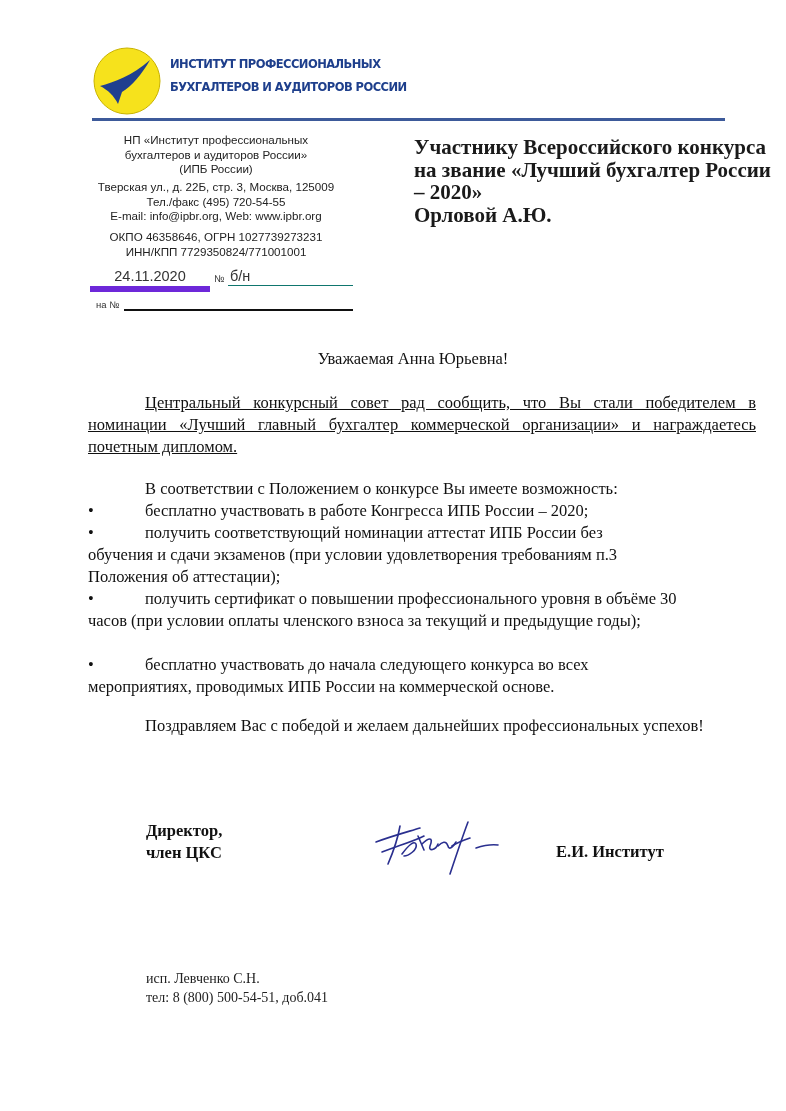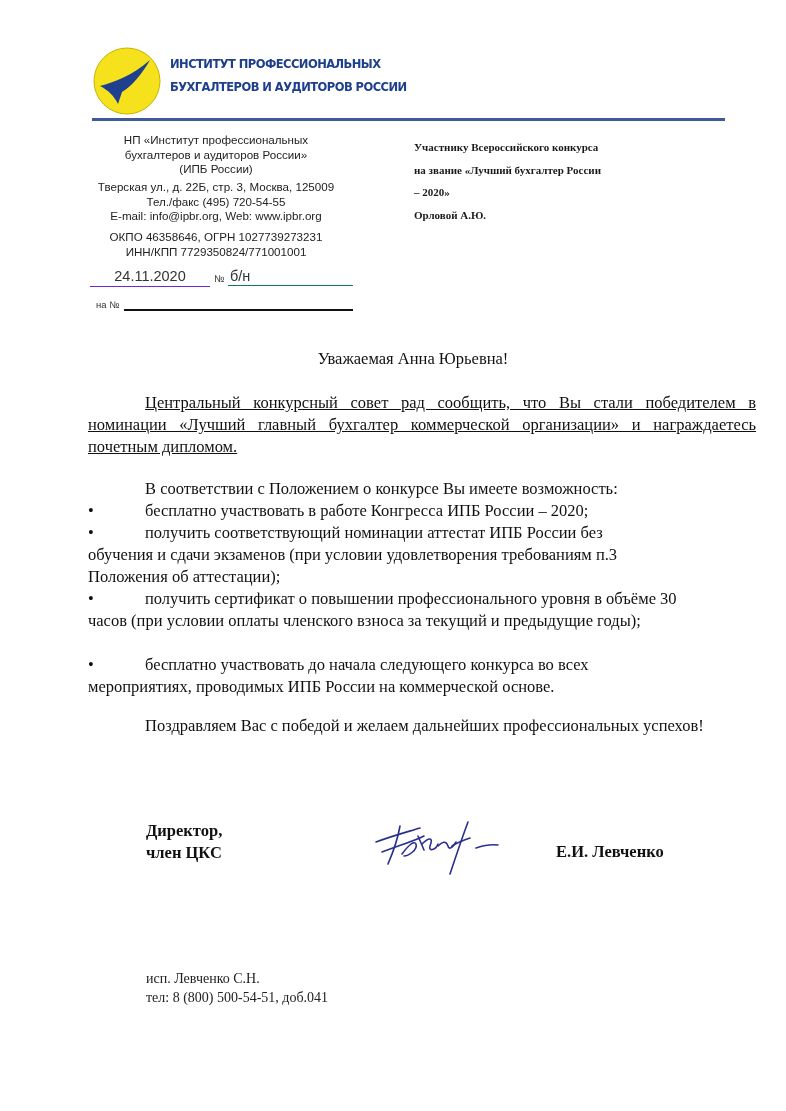--- a/index.html
+++ b/index.html
@@ -16,30 +16,30 @@
   #rule { left:92px; top:118px; width:633px; height:3px; background:#3d5a9a; }
 
   
   .sender { left:86px; width:260px; text-align:center; font-family:"Liberation Sans", sans-serif;
             font-size:11.6px; line-height:14.5px; color:#222; }
   #sender-org { top:133px; }
   #sender-addr { top:180px; }
   #sender-codes { top:230px; }
 
   
-  #date-line { left:90px; top:268px; width:120px; border-bottom:1px solid #6d28d9; height:18px;
+  #date-line { left:90px; top:268px; width:120px; border-bottom:6px solid #6d28d9; height:18px;
                text-align:center; font-family:"Liberation Sans", sans-serif; font-size:14.5px; color:#333; }
   #num-label { left:214px; top:273px; font-family:"Liberation Sans", sans-serif; font-size:10px; color:#333; }
   #num-line { left:228px; top:268px; width:125px; border-bottom:1px solid #0f766e; height:18px;
               font-family:"Liberation Sans", sans-serif; font-size:14.5px; color:#333; padding-left:2px; box-sizing:border-box; }
   #ref-label { left:96px; top:299px; font-family:"Liberation Sans", sans-serif; font-size:9.5px; color:#333; }
   #ref-line { left:124px; top:309px; width:229px; border-bottom:2px solid #111; }
 
   
-  #recipient { left:414px; top:136px; width:330px; font-size:11px; line-height:22.5px; font-weight:bold; color:#1a1a1a; }
+  #recipient { left:414px; top:136px; width:330px; font-size:21px; line-height:22.5px; font-weight:bold; color:#1a1a1a; }
   #recipient div { white-space:nowrap; }
 
   
   #greeting { left:0; width:786px; top:349px; text-align:center; font-size:16.5px;padding-left:20px; }
   .para { left:88px; width:668px; font-size:16.5px; line-height:22px; }
   .justify { text-align:justify; text-align-last:left; }
   .indent { text-indent:57px; }
   #p1 { top:392px;text-decoration:underline; }
   #p2 { top:478px; }
   .bullet-item { left:88px; width:668px; font-size:16.5px; line-height:22px; }
@@ -132,18 +132,18 @@
     <path d="M28 10 C 26 22, 22 34, 16 48"></path>
     <path d="M30 38 C 36 30, 42 24, 44 28 C 46 34, 36 40, 32 40"></path>
     <path d="M46 20 L 52 34"></path>
     <path d="M50 28 C 56 22, 62 20, 58 30 C 56 36, 64 34, 66 28"></path>
     <path d="M66 30 C 70 26, 74 24, 76 30 C 77 34, 80 32, 84 26"></path>
     <path d="M96 6 C 90 22, 84 40, 78 58"></path>
     <path d="M80 30 C 86 26, 92 24, 98 22"></path>
     <path d="M104 32 C 110 30, 118 28, 126 29"></path>
   </g>
 </svg>
-<div id="sig-name" class="abs">Е.И. Левченко</div>
+<div id="sig-name" class="abs">Е.И. Институт</div>
 
 <div id="executor" class="abs">
   <div>исп.  Левченко С.Н.</div>
   <div>тел: 8 (800) 500-54-51, доб.041</div>
 </div>
 
 </body></html>

